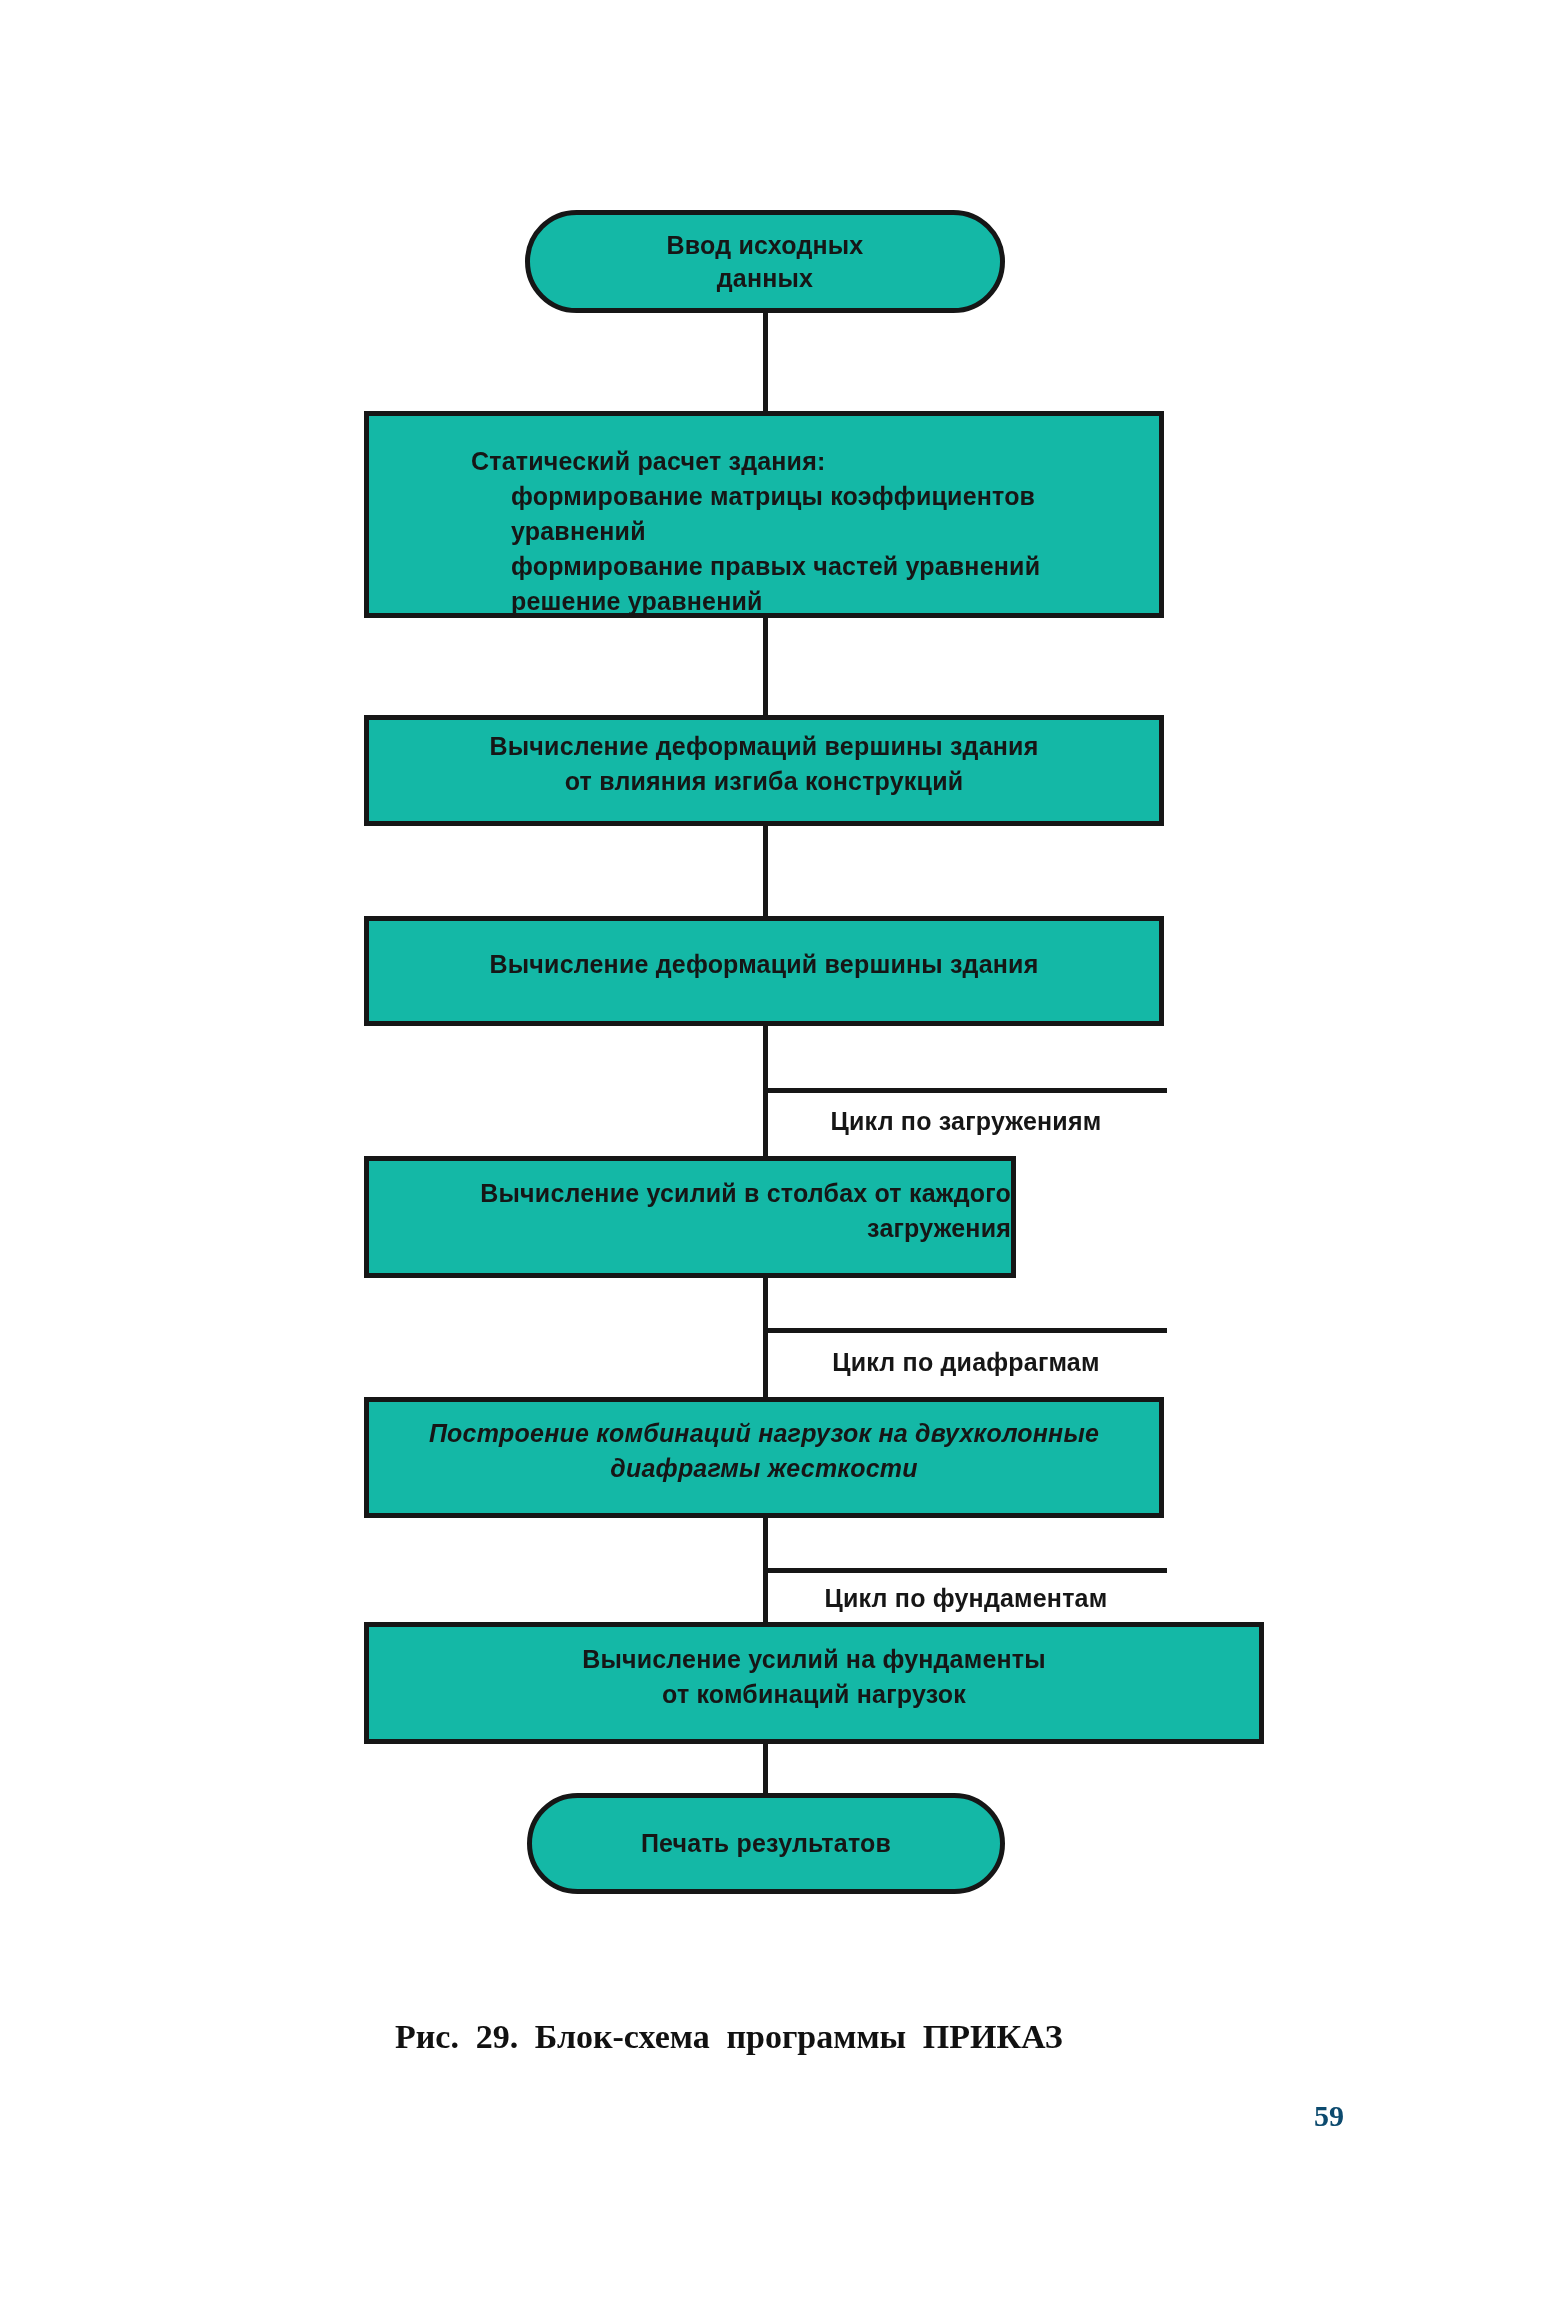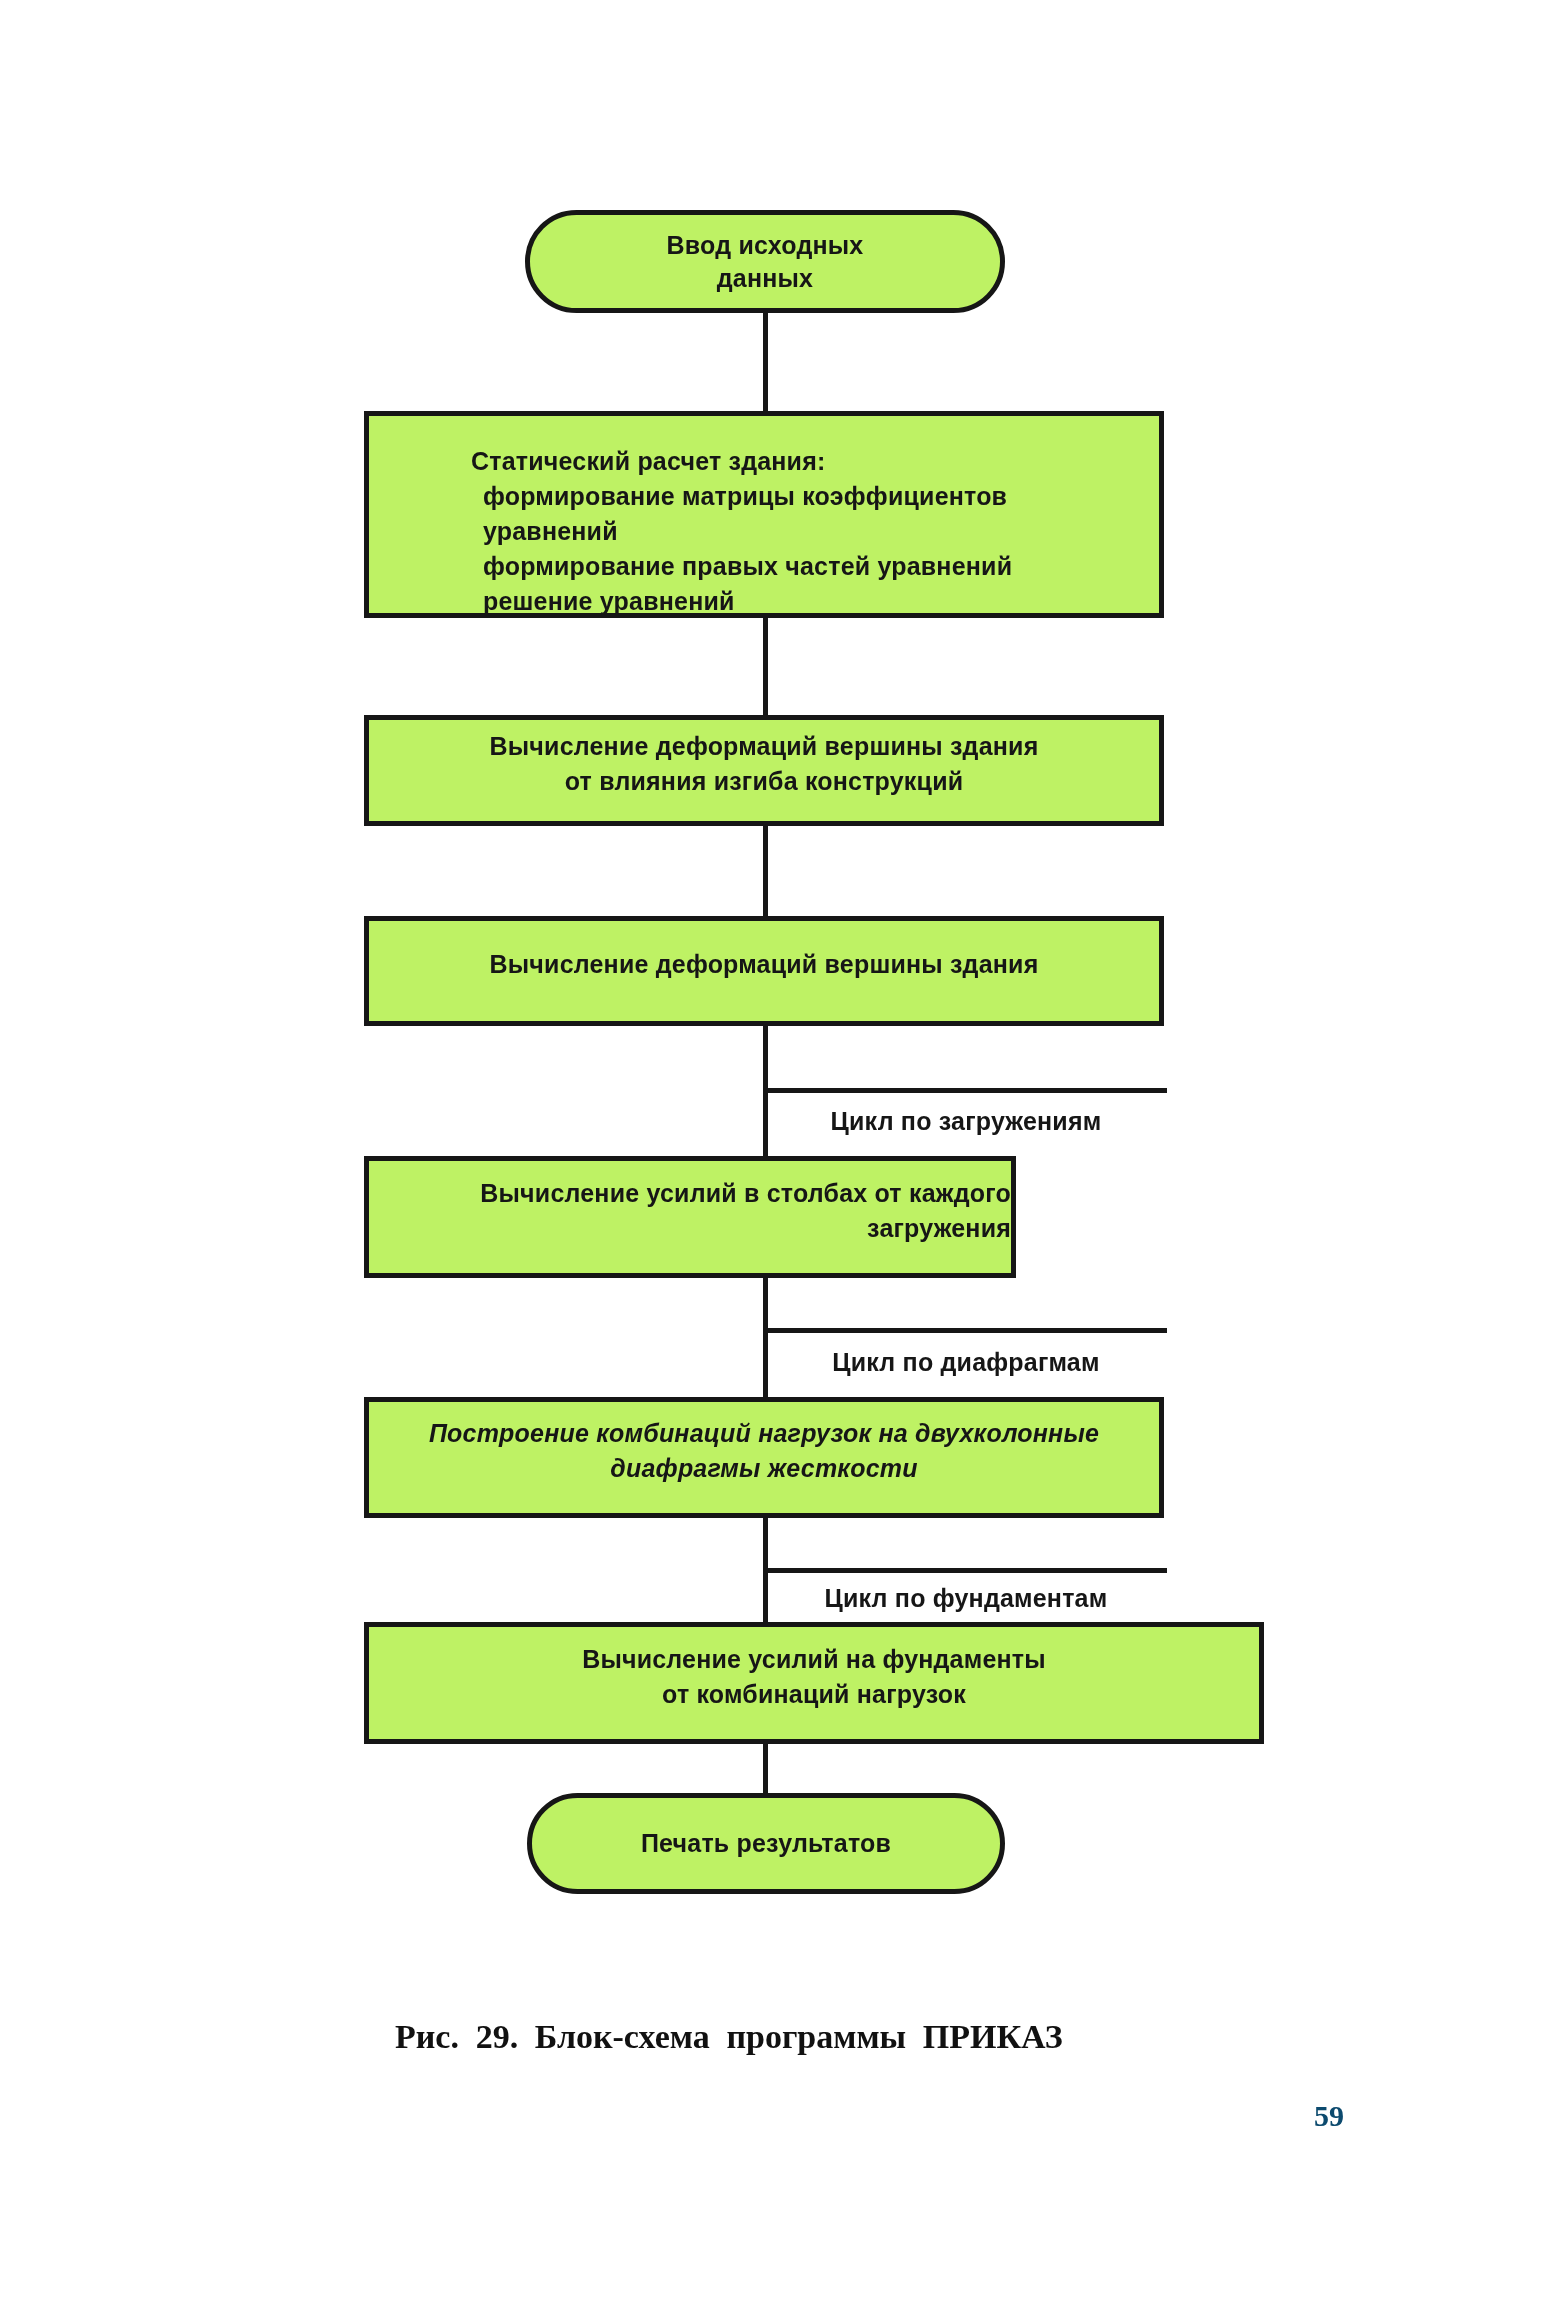--- a/index.html
+++ b/index.html
@@ -10,32 +10,32 @@
     font-family:"Liberation Sans", sans-serif;
     color:#161616;
     overflow:hidden;
   }
   
   .vline { position:absolute; width:4.6px; background:#161616; z-index:0; }
   .hline { position:absolute; height:4.6px; background:#161616; z-index:0; }
   
   .node {
     position:absolute; box-sizing:border-box;
-    border:5.5px solid #161616; background:#bef264; z-index:1;
+    border:5.5px solid #161616; background:#14b8a6; z-index:1;
     font-size:25px; line-height:35px; font-weight:700;
     display:flex; flex-direction:column; justify-content:center; align-items:center;
     text-align:center; letter-spacing:0.2px;
   }
   .terminator { border-radius:55px; line-height:33px; }
   .process.left {
     justify-content:center; align-items:flex-start; text-align:left;
     padding:33px 27.4px 0 102px;
   }
   .process.centered { padding-bottom:12.8px; }
-  .indent { margin-left:12px; }
+  .indent { margin-left:40px; }
   
   .loop-label {
     position:absolute; left:765px; width:402px;
     text-align:center; font-size:25px; font-weight:700; z-index:0;
     letter-spacing:0.2px;
   }
   
   .caption {
     position:absolute; left:395px; top:2018px;
     font-family:"Liberation Serif", serif;

